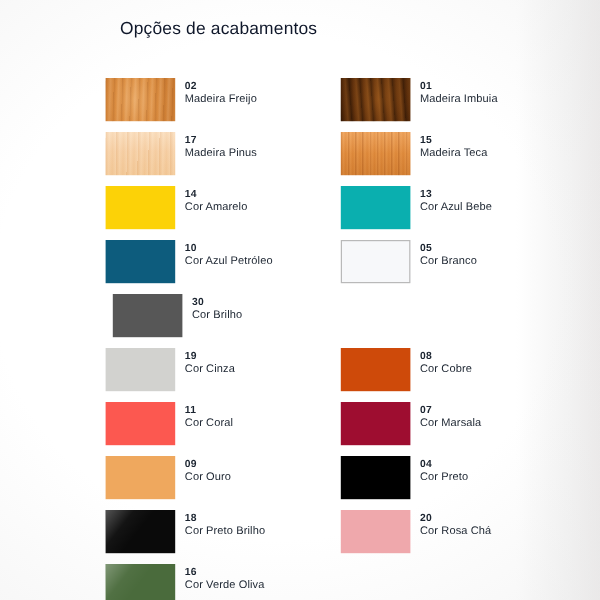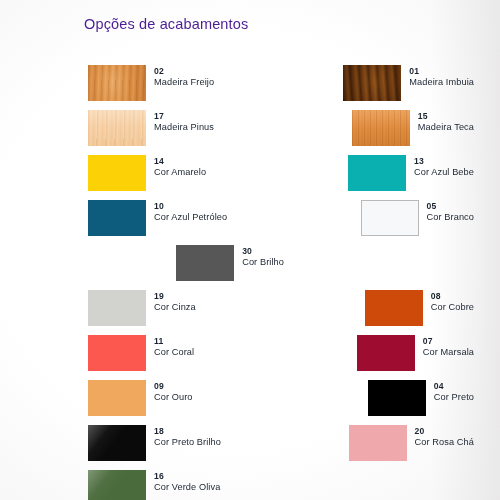--- a/index.html
+++ b/index.html
@@ -32,24 +32,24 @@
   }
 
   .content {
     position: absolute;
     left: 0; top: 0;
     width: 500px; height: 500px;
   }
 
   .title {
     position: absolute;
-    left: 84px;
+    left: 100px;
     top: 16px;
     font-size: 14.5px;
-    color: #4c1d95;
+    color: #0f172a;
     letter-spacing: 0.15px;
     white-space: nowrap;
   }
 
   .grid {
     position: absolute;
     left: 88px;
     top: 65px;
     width: 400px;
   }
@@ -57,21 +57,21 @@
   .row {
     display: flex;
     height: 45px;
   }
 
   .item {
     display: flex;
     align-items: flex-start;
     width: 190px;
   }
-  .item.col2 { margin-left: 6px; justify-content: flex-end; }
+  .item.col2 { margin-left: 6px; }
   .item.empty { visibility: hidden; }
 
   .swatch {
     width: 58px;
     height: 36px;
     flex: 0 0 58px;
     position: relative;
     overflow: hidden;
   }
 

